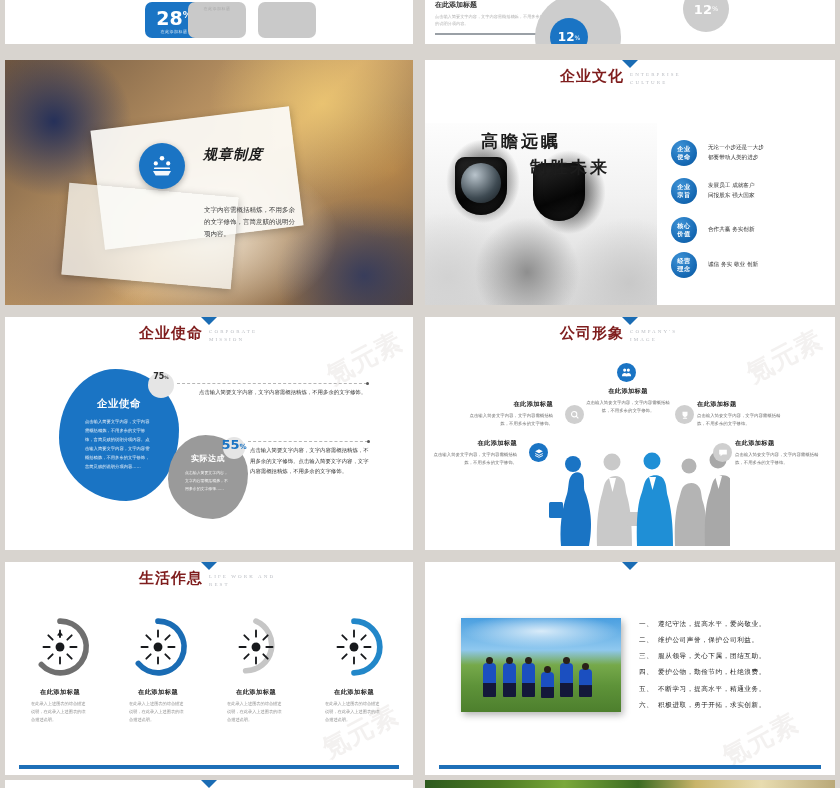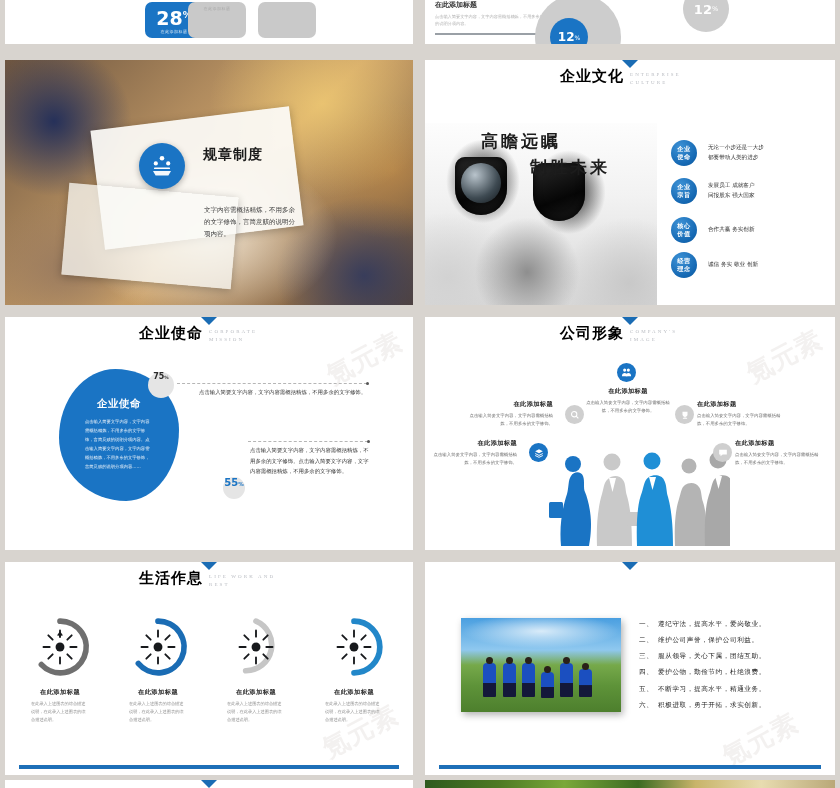--- a/index.html
+++ b/index.html
@@ -27,21 +27,21 @@
   .r4 { top: 780px;  height: 8px; }
   .cL { left: 5px;  width: 408px; }
   .cR { left: 425px; width: 410px; }
 
   
   .title-wrap {
     position: absolute; top: 8px; left: 0; right: 0;
     display: flex; justify-content: center; align-items: flex-start; gap: 6px;
   }
   .title-cn {
-    font-size: 15px; font-weight: bold; color: #000000;
+    font-size: 15px; font-weight: bold; color: #7f1d1d;
     letter-spacing: 1px; line-height: 1.1;
     font-family: "DejaVu Sans", sans-serif;
   }
   .title-en {
     font-size: 5px; color: #b9bcc2; letter-spacing: 2.1px;
     line-height: 1.55; padding-top: 3px;
     font-family: "Liberation Serif", serif;
     max-width: 70px;
   }
   .tri {
@@ -234,21 +234,21 @@
     <div class="paper-sheet" style="left:60px; top:130px; width:170px; height:92px; transform: rotate(5deg); background:rgba(250,249,246,.75);"></div>
     <div class="rule-badge" style="left:134px; top:83px;">
       <svg width="26" height="24" viewBox="0 0 26 24" aria-hidden="true">
         <circle cx="13" cy="4.2" r="2.3" fill="#fff"></circle>
         <circle cx="6.8" cy="9.4" r="2.1" fill="#fff"></circle>
         <circle cx="19.2" cy="9.4" r="2.1" fill="#fff"></circle>
         <path d="M4 17h18l-2.6 4.6H6.6z" fill="#fff" opacity=".95"></path>
         <rect x="5" y="13.6" width="16" height="1.5" rx=".7" fill="#fff"></rect>
       </svg>
     </div>
-    <div class="rule-title" style="left:198px; top:86px;">规章制度</div>
+    <div class="rule-title" style="left:198px; top:86px;font-style:italic;">规章制度</div>
     <div class="rule-body" style="left:199px; top:108px;">文字内容需概括精炼，不用多余的文字修饰，言简意赅的说明分项内容。</div>
   </div>
 
   <div class="slide r1 cR">
     <div class="tri"></div>
     <div class="title-wrap">
       <div class="title-cn">企业文化</div>
       <div class="title-en">ENTERPRISE CULTURE</div>
     </div>
 
@@ -306,26 +306,30 @@
       <div class="title-cn">企业使命</div>
       <div class="title-en">CORPORATE MISSION</div>
     </div>
     <div class="wm" style="right:8px; top:24px;">氪元素</div>
 
     <div class="blob blue" style="left:54px; top:52px; width:120px; height:132px; padding:28px 18px 0;">
       <h5 style="font-size:10.5px;">企业使命</h5>
       <p style="font-size:4.3px; line-height:2.1; margin-top:6px; width:68px;">点击输入简要文字内容，文字内容需概括精炼，不用多余的文字修饰，言简意赅的说明分项内容。点击输入简要文字内容，文字内容需概括精炼，不用多余的文字修饰，言简意赅的说明分项内容……</p>
     </div>
 
+    <div class="blob gray" style="left:163px; top:118px; width:80px; height:84px; padding:18px 12px 0;">
+      <h5 style="font-size:8px;">实际达成</h5>
+      <p style="font-size:3.9px; line-height:2; margin-top:5px; width:46px;">点击输入简要文字内容，文字内容需概括精炼，不用多余的文字修饰……</p>
+    </div>
 
     <div class="pctchip" style="left:143px; top:55px; width:26px; height:26px; font-size:8px;">
       <span>75</span>
         <sup>%</sup>
     </div>
-    <div class="pctchip" style="left:218px; top:120px; width:22px; height:22px; font-size:10px; color:#1a74c4;margin-top:40px;">
+    <div class="pctchip" style="left:218px; top:120px; width:22px; height:22px; font-size:13px; color:#1a74c4;">
       <span>55</span>
         <sup>%</sup>
     </div>
 
     <div class="dotline" style="left:172px; top:66px; width:190px;"></div>
     <div class="dotline" style="left:243px; top:124px; width:120px;"></div>
 
     <div class="mm-txt" style="left:194px; top:70px; width:170px;">点击输入简要文字内容，文字内容需概括精炼，不用多余的文字修饰。</div>
     <div class="mm-txt" style="left:245px; top:128px; width:122px;">点击输入简要文字内容，文字内容需概括精炼，不用多余的文字修饰。点击输入简要文字内容，文字内容需概括精炼，不用多余的文字修饰。</div>
   </div>

